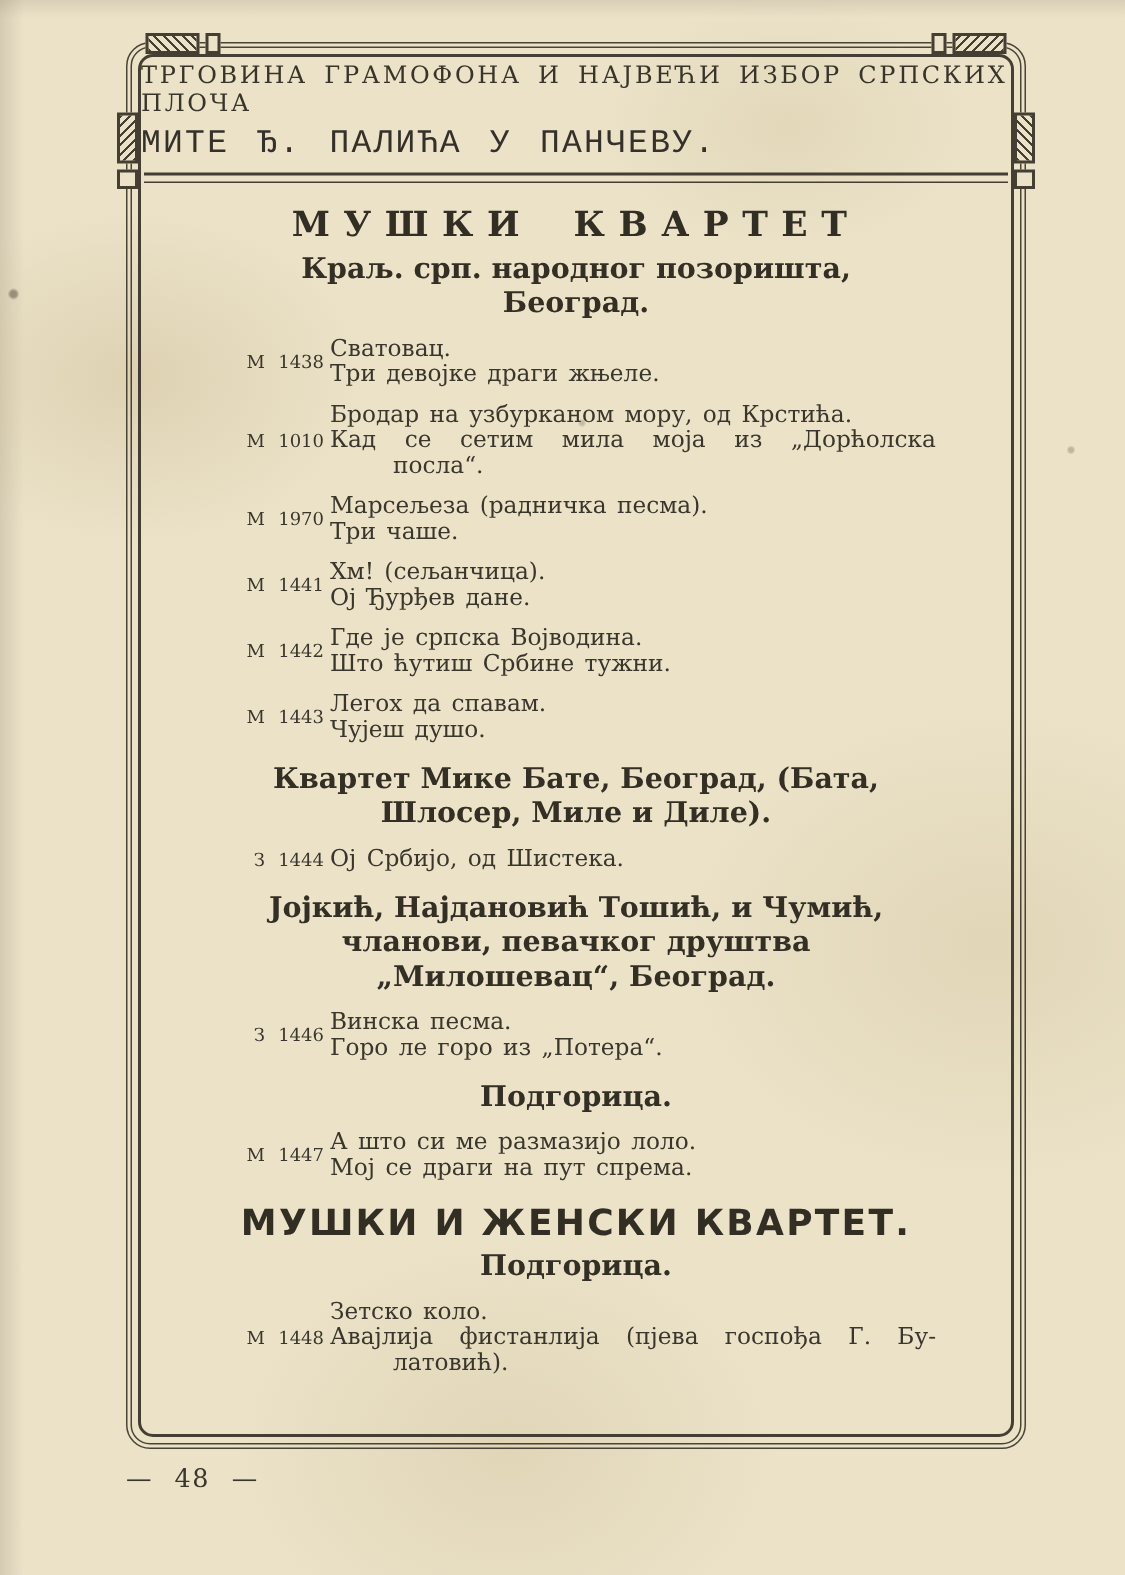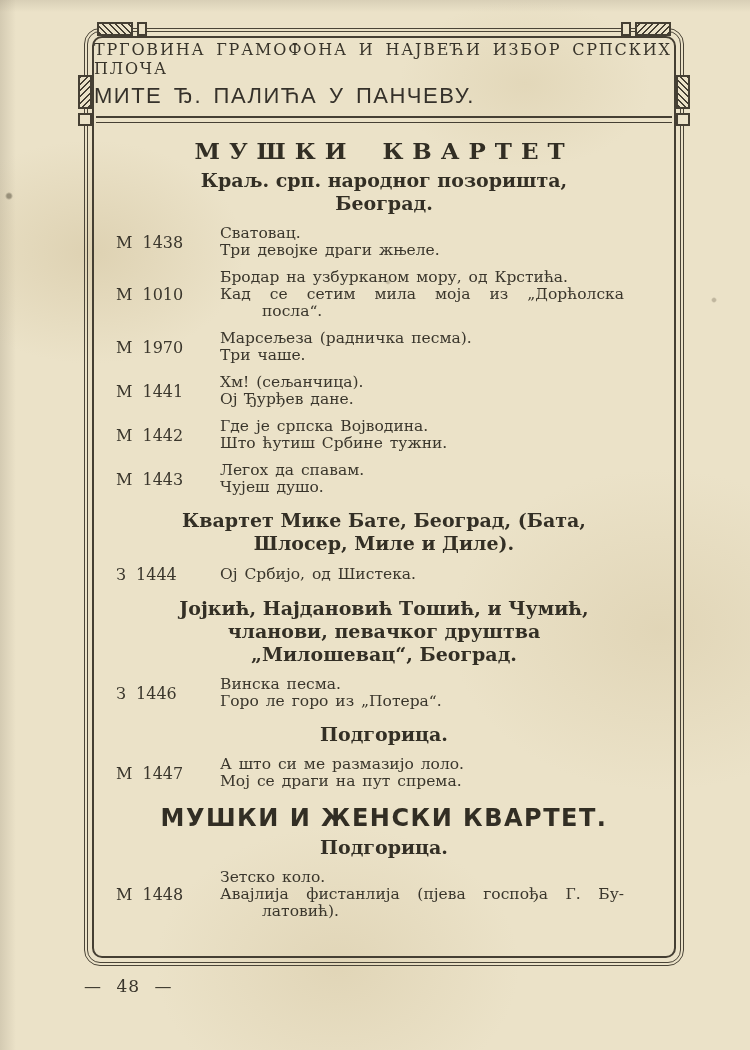--- a/index.html
+++ b/index.html
@@ -58,21 +58,21 @@
   .tr-side  {right:-7px; top:46px;  width:14px; height:34px;}
   .tr-side-s{right:-7px; top:84px;  width:14px; height:13px;}
 
   
   .hdr{padding-top:2px;}
   .hdr-line1{
     font-size:16px; letter-spacing:1.8px; word-spacing:4px;
     color:#38342a;
   }
   .hdr-line2{
-    font-family:Liberation Sans, sans-serif;
+    font-family:Liberation Mono, monospace;
     font-size:22px; letter-spacing:1.5px; word-spacing:4px;
     margin-top:5px; color:#35312a;
   }
   .divider{
     height:4px; margin:7px 2px 0 2px;
     border-top:2px solid #453f33;
     border-bottom:1px solid #453f33;
   }
 
   
@@ -93,22 +93,22 @@
   .sec-heading{
     text-align:center; font-weight:bold;
     font-size:19px; line-height:23px; color:#332f25;
     max-width:470px; margin:0 auto 10px auto;
   }
   .entry{
     display:flex; align-items:center;
     margin:0 0 10px 12px;
   }
   .num{
-    flex:none; width:100px; text-align:left;
-    font-size:16px; word-spacing:5px; color:#3a362c;
+    flex:none; width:100px; text-align:right;
+    font-size:12px; word-spacing:5px; color:#3a362c;
   }
   .songs{width:404px; padding-left:4px;}
   .song .line{
     font-size:15.5px; line-height:17px; word-spacing:2px;
     color:#3a362c; white-space:nowrap;
   }
   .song .line.just{
     white-space:normal;
     text-align:justify; text-align-last:justify;
   }

